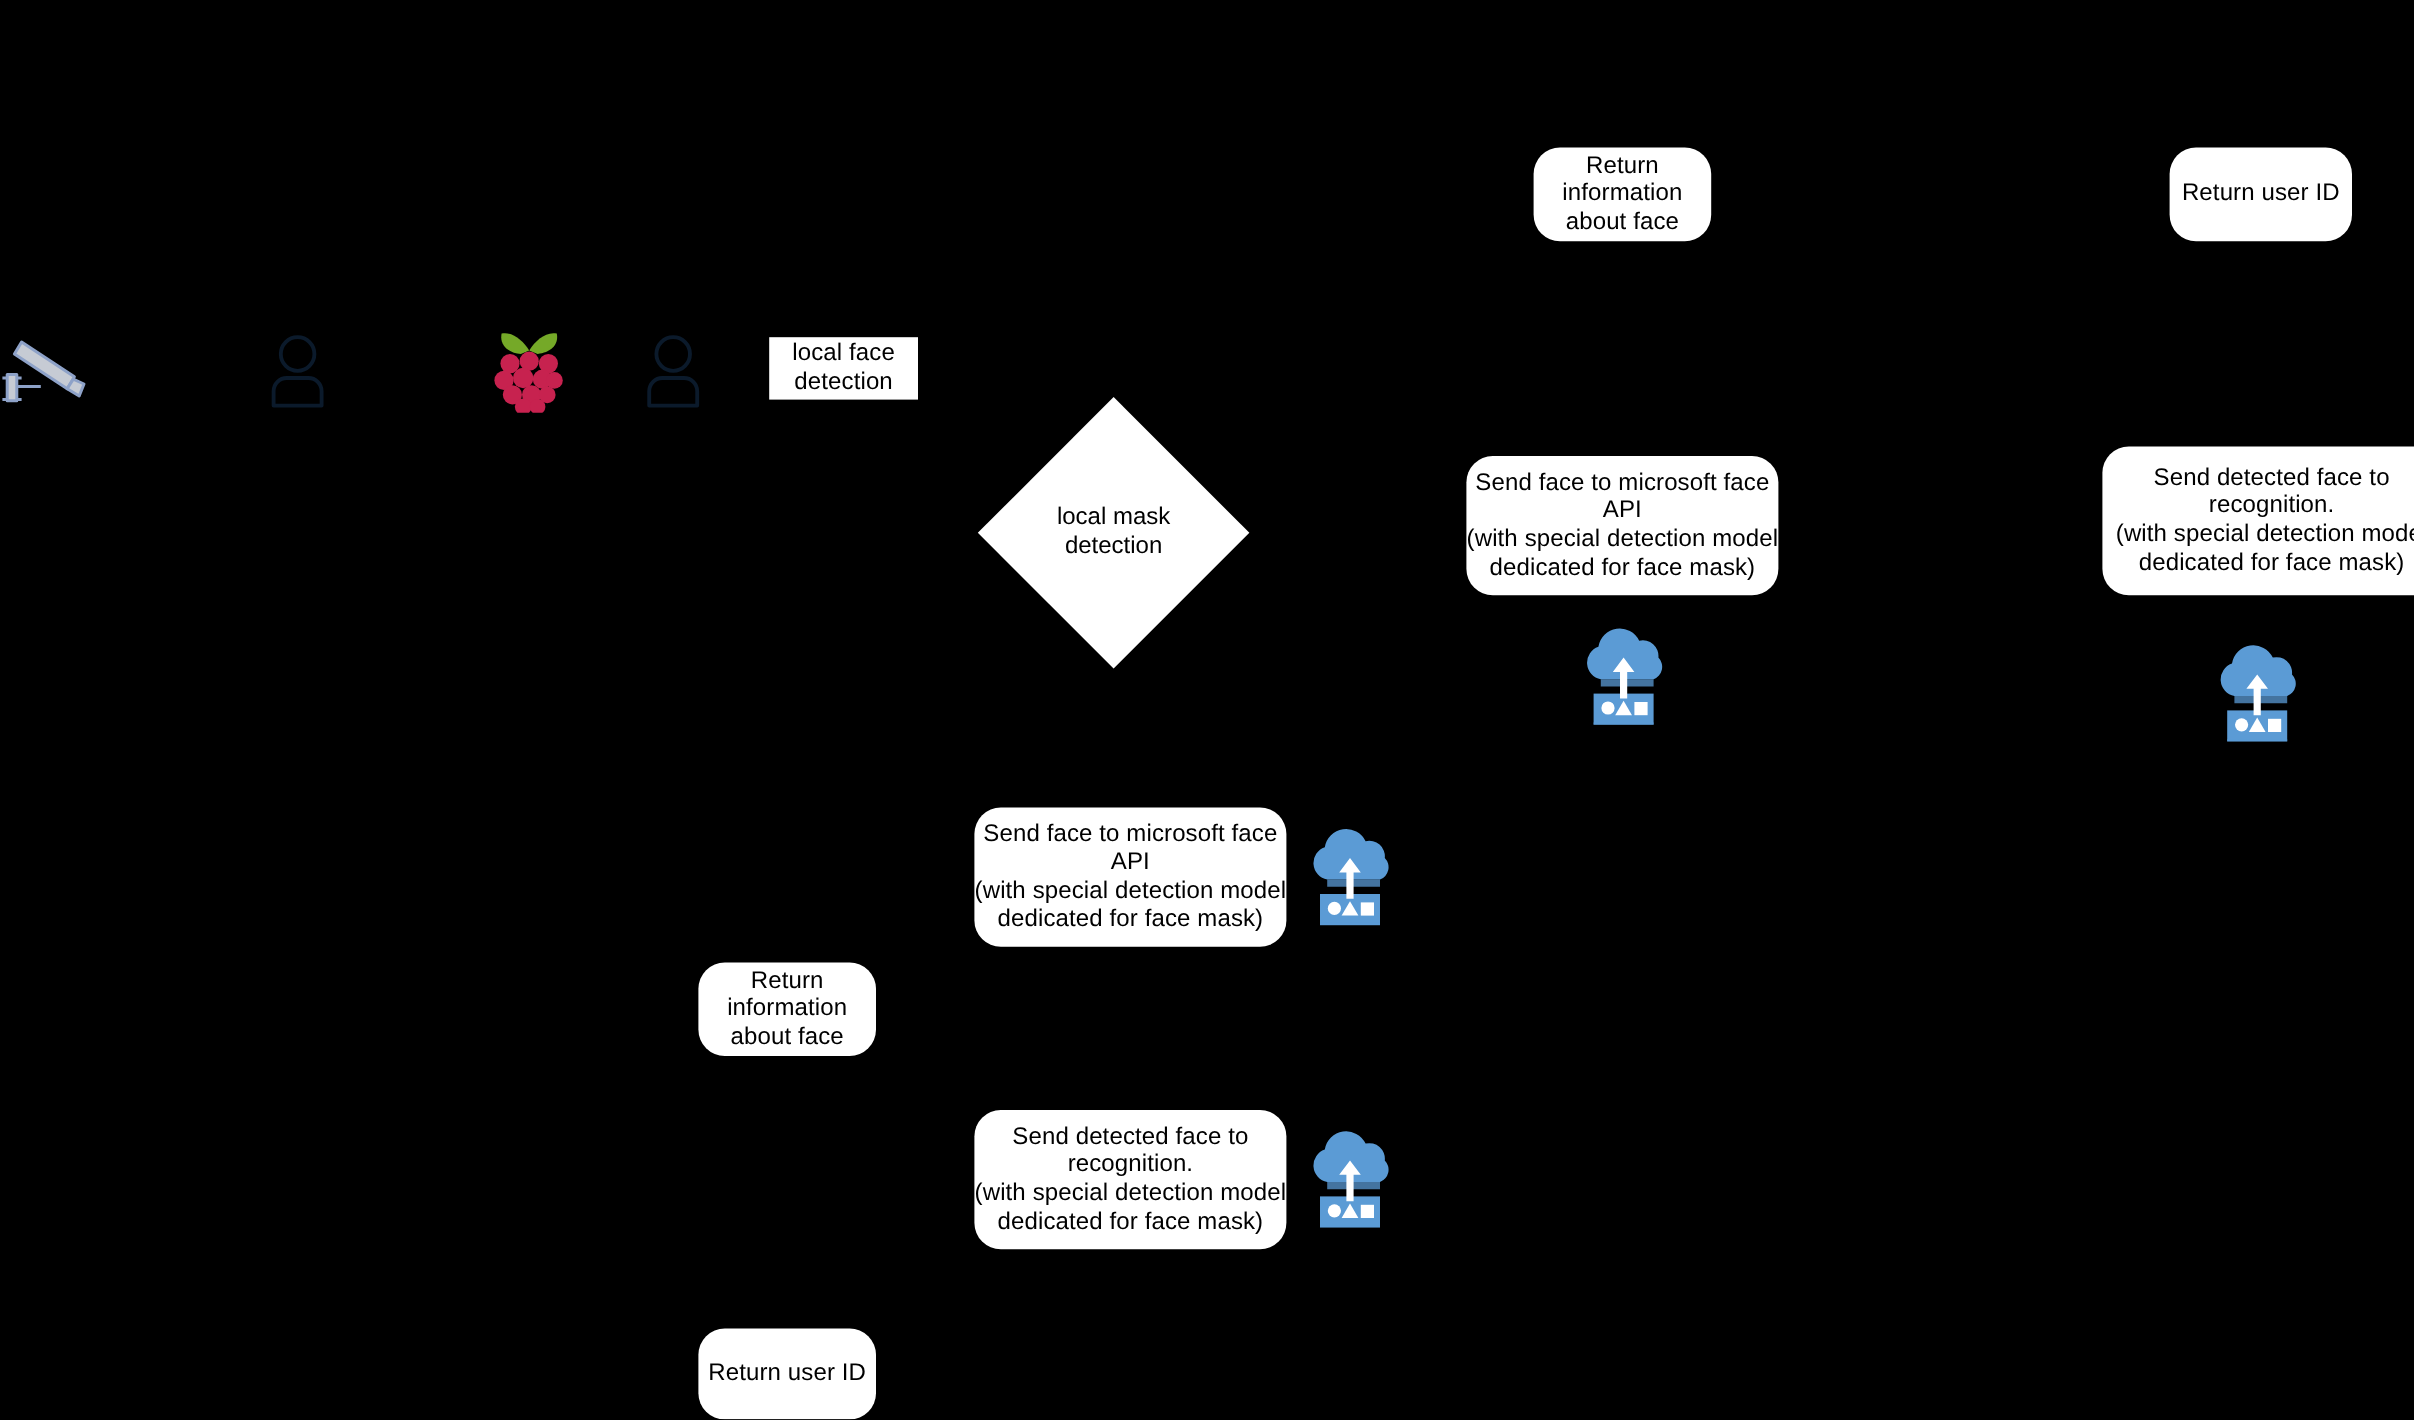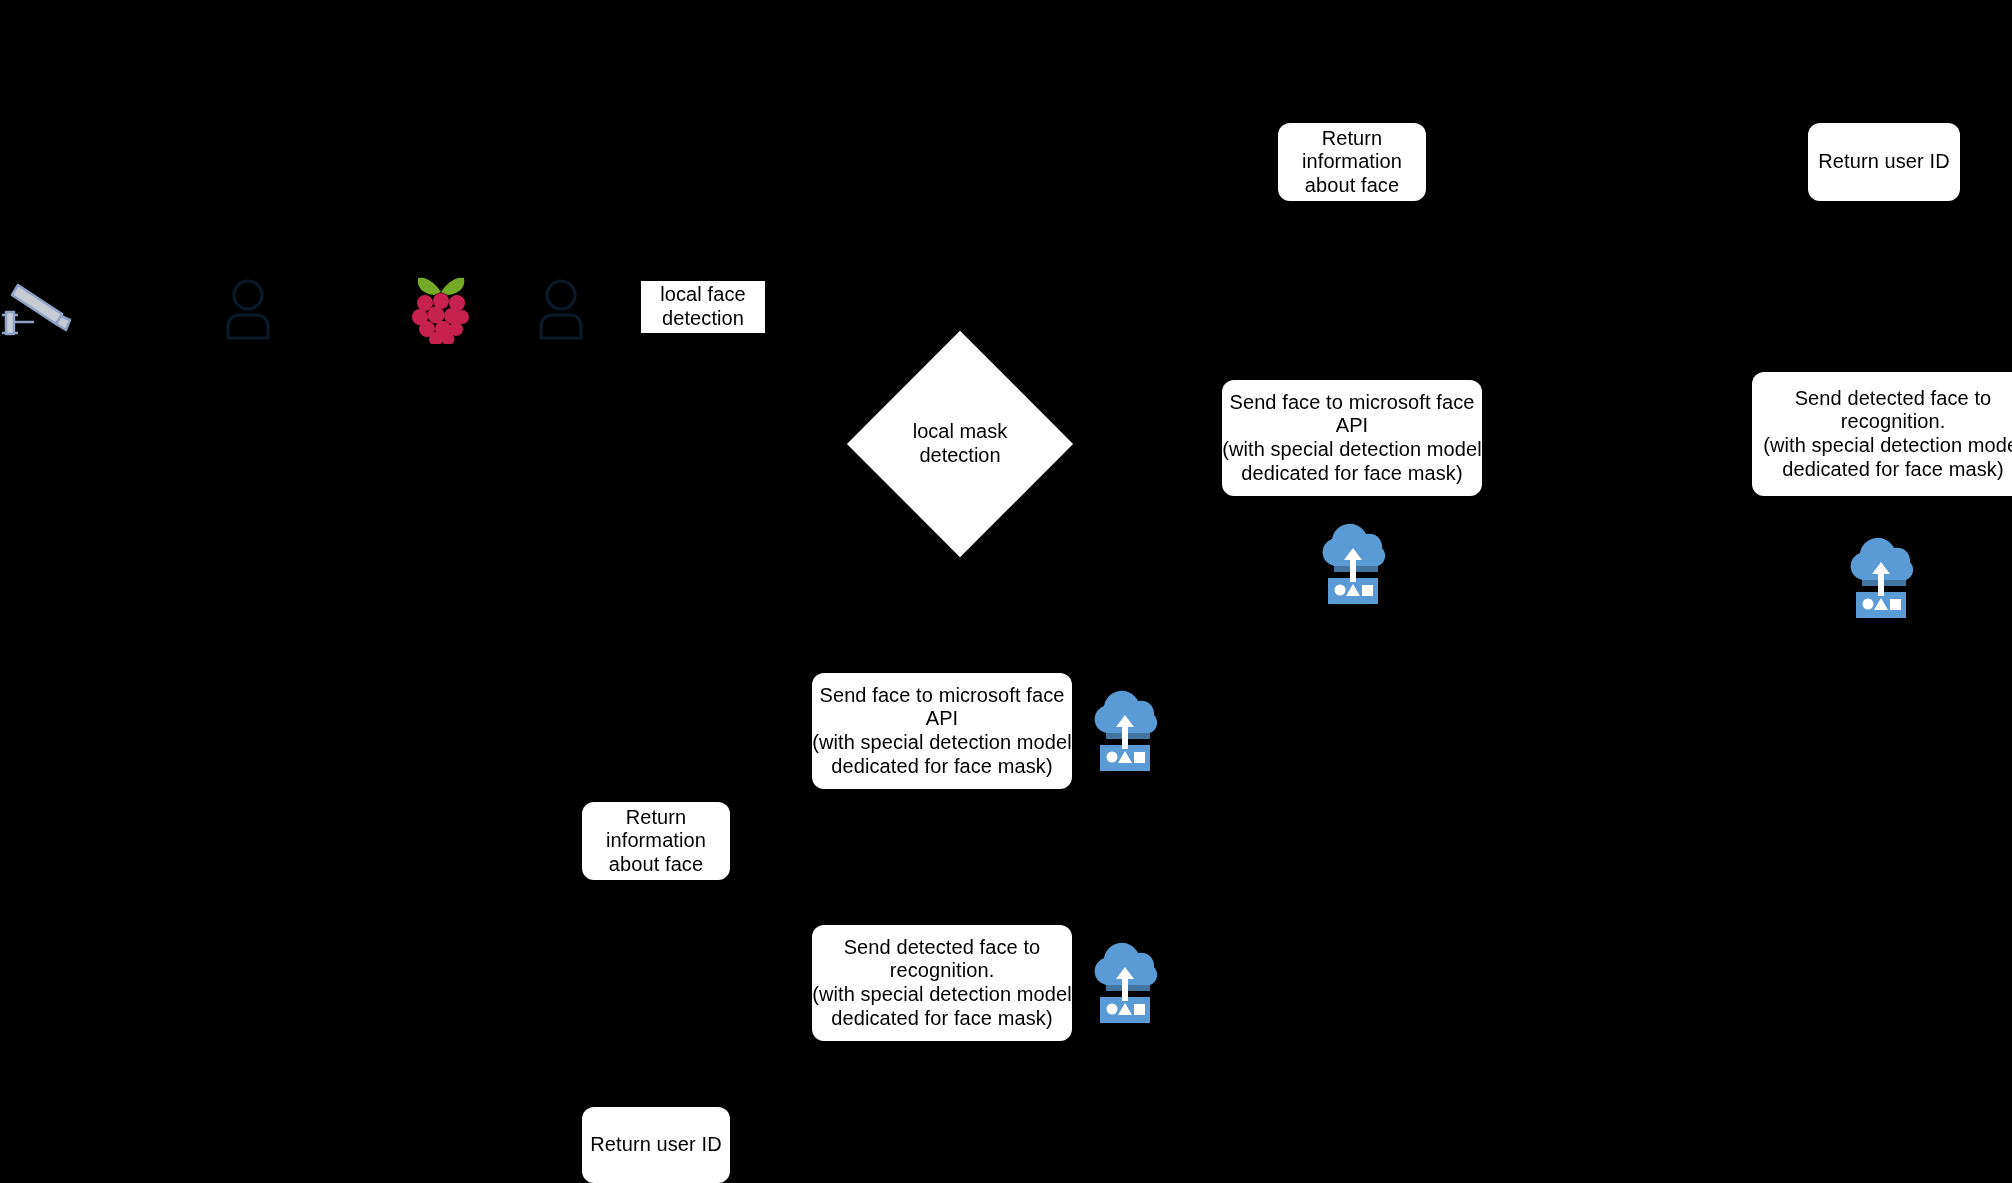--- a/index.html
+++ b/index.html
@@ -28,21 +28,21 @@
     text-align: center;
     line-height: 1.18;
     font-size: 20px;
     letter-spacing: 0.1px;
     white-space: pre-line;
   }
   .rect-sharp {
     border-radius: 0;
   }
   .rect-round {
-    border-radius: 12px;
+    border-radius: 22px;
   }
   .diamond-wrap {
     position: absolute;
   }
   .diamond-shape {
     position: absolute;
     inset: 0;
     background: #ffffff;
     transform: rotate(45deg);
   }
@@ -118,21 +118,21 @@
       <g fill="none" stroke="#0b1a2b" stroke-width="3.2" stroke-linejoin="round">
         <circle cx="26" cy="17" r="14"></circle>
         <path d="M6 60 L6 48 a11 11 0 0 1 11 -11 h18 a11 11 0 0 1 11 11 L46 60 Z"></path>
       </g>
     </svg>
   </div>
 
   <div class="node rect-sharp" style="left:641px; top:281px; width:124px; height:52px;">local face
 detection</div>
 
-  <div class="diamond-wrap" style="left:880px; top:364px; width:160px; height:160px;">
+  <div class="diamond-wrap" style="left:848px; top:364px; width:160px; height:160px;">
     <div class="diamond-shape"></div>
     <div class="diamond-label">local mask
 detection</div>
   </div>
 
   <div class="node rect-round" style="left:1278px; top:123px; width:148px; height:78px;">Return information
 about face</div>
 
   <div class="node rect-round" style="left:1808px; top:123px; width:152px; height:78px;">Return user ID</div>
 

